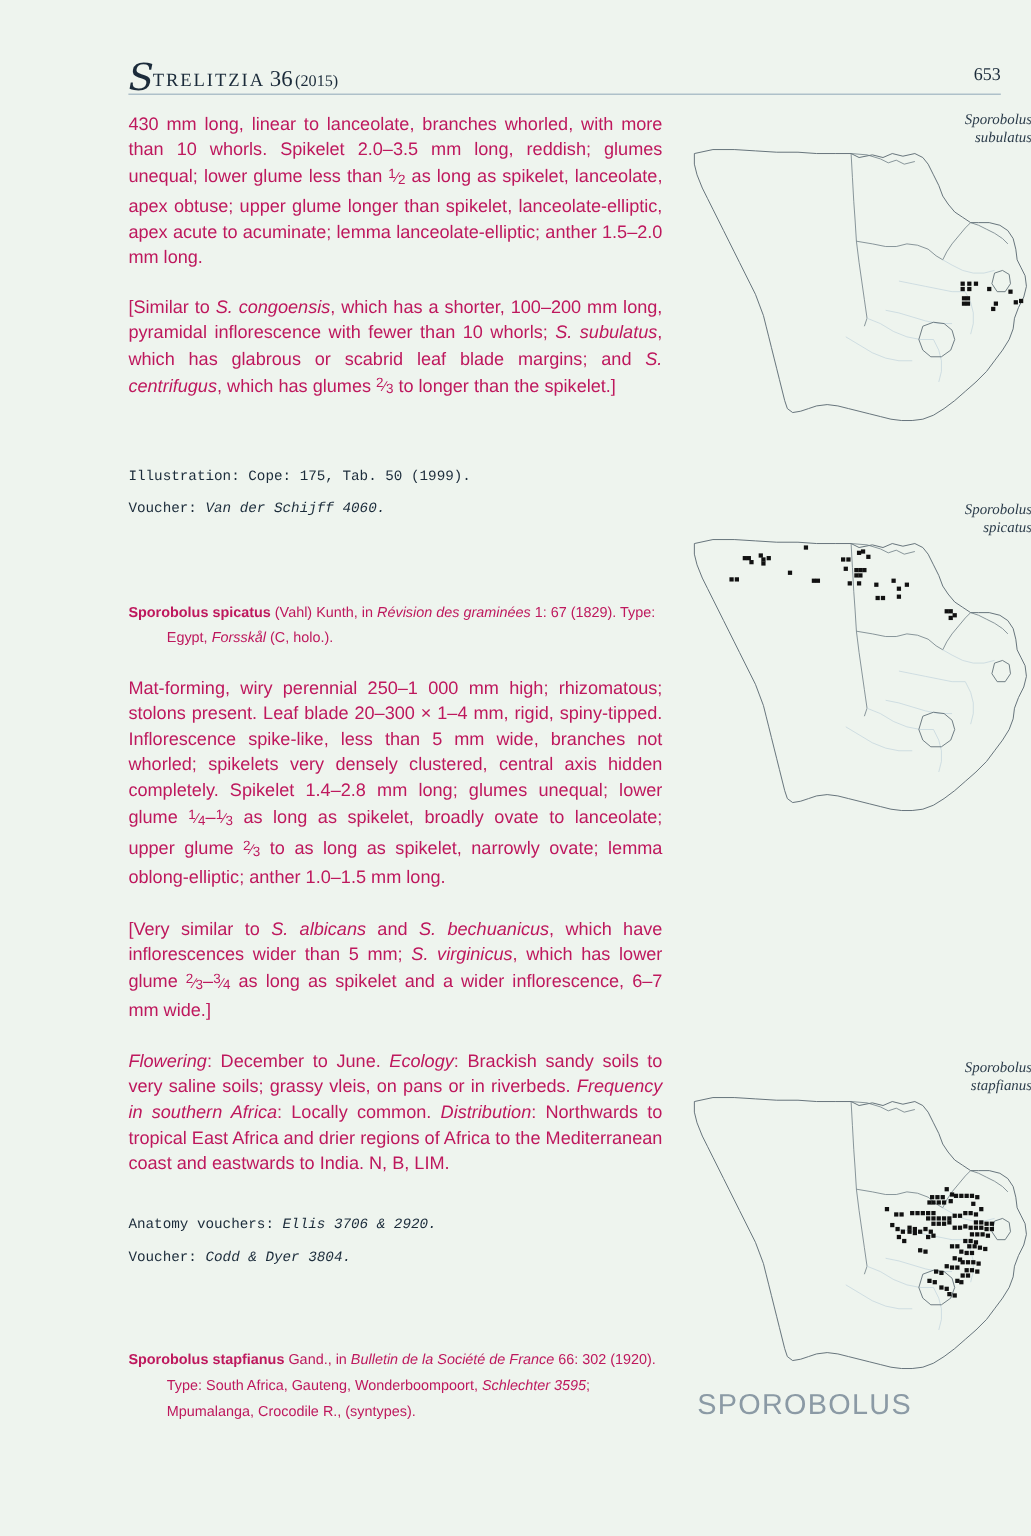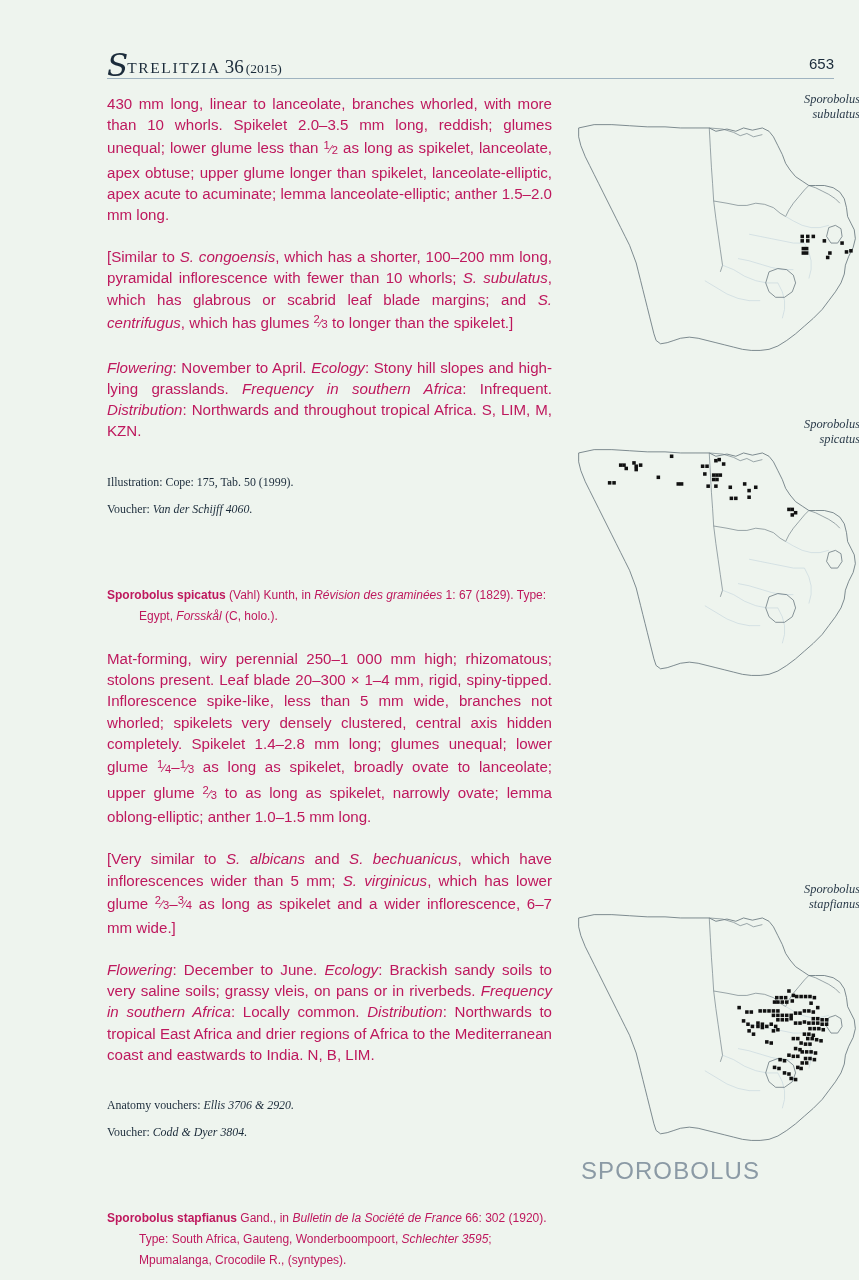--- a/index.html
+++ b/index.html
@@ -59,21 +59,21 @@
     margin-left: 4px;
   }
   .hdr-year {
     font-size: 13.5px;
     margin-left: 2px;
   }
   .header-pageno {
     position: absolute;
     right: 0;
     top: 8px;
-    font-family: Liberation Sans, sans-serif;
+    font-family: Liberation Serif, serif;
     font-size: 15px;
     color: #1b2b3a;
   }
   .header-rule {
     position: absolute;
     left: 66px;
     top: 78px;
     width: 727px;
     height: 1px;
     background: #9fb3c0;
@@ -95,21 +95,21 @@
     color: #be185d;
     -webkit-font-smoothing: antialiased;
   }
   .spacer-md { height: 21px; }
   .spacer-xxl { height: 55px; }
 
   .small-note {
     font-size: 11.9px;
     line-height: 15.6px;
     text-align: left;
-    font-family: Liberation Serif, serif;
+    font-family: Liberation Mono, monospace;
     color: #1b2b3a;
   }
 
   .sp-head {
     font-size: 12px;
     line-height: 21.2px;
     text-align: left;
     text-indent: 0;
     padding-left: 32px;
     text-indent: -32px;
@@ -181,21 +181,20 @@
   <div class="textcol">
 
     <p class="para">430 mm long, linear to lanceolate, branches whorled, with more than 10 whorls. Spikelet 2.0–3.5 mm long, reddish; glumes unequal; lower glume less than <span class="frac"><sup>1</sup>⁄<sub>2</sub></span> as long as spikelet, lanceolate, apex obtuse; upper glume longer than spikelet, lanceolate-elliptic, apex acute to acuminate; lemma lanceolate-elliptic; anther 1.5–2.0 mm long.</p>
 
     <div class="spacer-md"></div>
 
     <p class="para">[Similar to <span class="it">S. congoensis</span>, which has a shorter, 100–200 mm long, pyramidal inflorescence with fewer than 10 whorls; <span class="it">S. subulatus</span>, which has glabrous or scabrid leaf blade margins; and <span class="it">S. centrifugus</span>, which has glumes <span class="frac"><sup>2</sup>⁄<sub>3</sub></span> to longer than the spikelet.]</p>
 
     <div class="spacer-md"></div>
 
-    <p class="para"><span class="it">Flowering</span>: November to April. <span class="it">Ecology</span>: Stony hill slopes and high-lying grasslands. <span class="it">Frequency in southern Africa</span>: Infrequent. <span class="it">Distribution</span>: Northwards and throughout tropical Africa. S, LIM, M, KZN.</p>
 
     <div class="spacer-md"></div>
 
     <p class="small-note">Illustration: Cope: 175, Tab. 50 (1999).</p>
     <p class="small-note">Voucher: <span class="it">Van der Schijff 4060.</span></p>
 
     <div class="spacer-xxl"></div>
 
     <p class="para sp-head"><span class="sp-name">Sporobolus spicatus</span> (Vahl) Kunth, in <span class="it">Révision des graminées</span> 1: 67 (1829). Type: Egypt, <span class="it">Forsskål</span> (C, holo.).</p>
 

